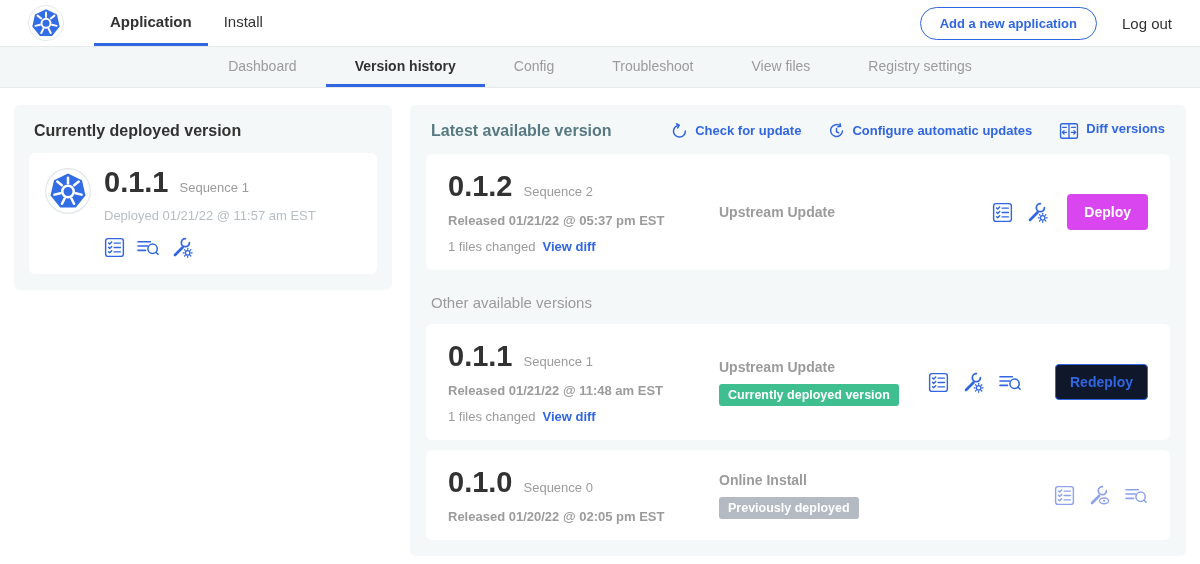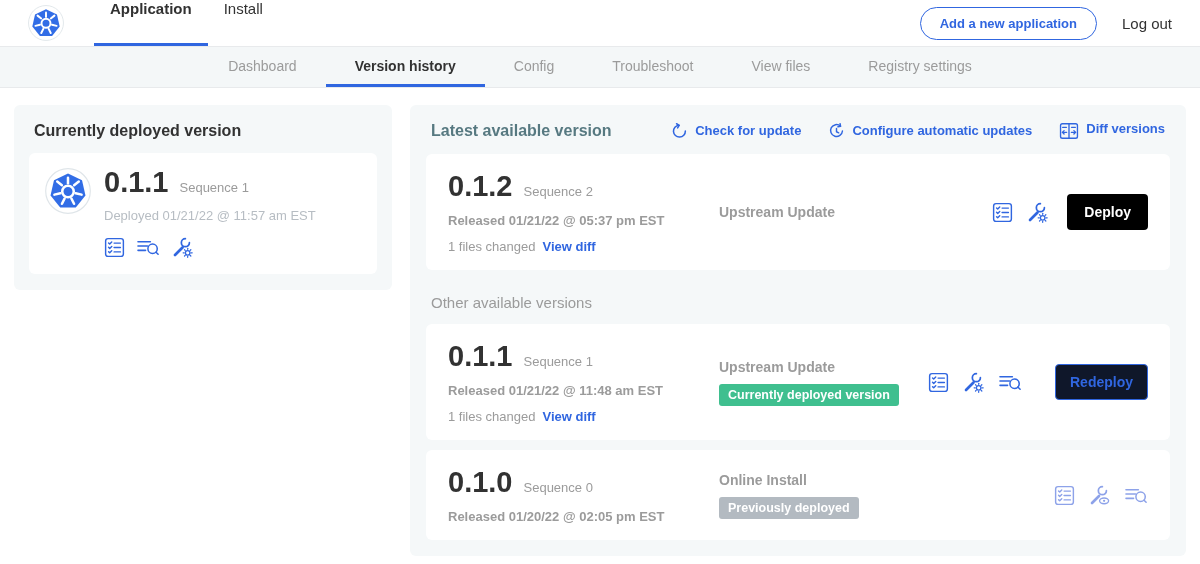--- a/index.html
+++ b/index.html
@@ -2,21 +2,21 @@
 <html><head>
 <meta charset="utf-8">
 <style>
   * { margin:0; padding:0; box-sizing:border-box; }
   html,body { width:1200px; height:564px; background:#fff; font-family:"Liberation Sans",sans-serif; color:#323232; overflow:hidden; }
 
   
   .topbar { height:47px; background:#fff; border-bottom:1px solid #e8eaec; display:flex; align-items:stretch; padding:0 28px; }
   .nav-logo { width:36px; height:36px; align-self:center; margin-right:30px; cursor:pointer; }
   .top-tabs { display:flex; align-items:stretch; }
-  .top-tab { display:flex; align-items:flex-start; padding:0 16px; font-size:15px; color:#323232; border-bottom:3px solid transparent; cursor:pointer; }
+  .top-tab { display:flex; align-items:center; padding:0 16px; font-size:15px; color:#323232; border-bottom:3px solid transparent; cursor:pointer; }
   .top-tab.active { font-weight:700; border-bottom-color:#3066e0; }
   .topbar-right { margin-left:auto; display:flex; align-items:center; gap:25px; }
   .add-btn { background:#fff; border:1.5px solid #3066e0; color:#3066e0; border-radius:17px; padding:8px 19px; font-size:13px; font-weight:700; font-family:inherit; cursor:pointer; }
   .logout { font-size:15px; color:#323232; cursor:pointer; }
 
   
   .subnav { height:41px; background:#f4f7f8; border-bottom:1px solid #e8eaec; display:flex; justify-content:center; align-items:stretch; }
   .subnav-item { display:flex; align-items:center; padding:0 29px; font-size:14px; color:#9b9b9b; border-bottom:3px solid transparent; cursor:pointer; }
   .subnav-item.active { color:#323232; font-weight:600; border-bottom-color:#3066e0; }
 
@@ -43,21 +43,21 @@
   .version-card { background:#fff; border-radius:6px; padding:16px 22px; display:flex; align-items:center; }
   .vc-info { width:265px; flex-shrink:0; }
   .vc-released { font-size:13px; color:#9b9b9b; font-weight:600; margin-top:10px; }
   .vc-files { font-size:13px; color:#9b9b9b; margin-top:11px; }
   .view-diff { color:#3066e0; font-weight:700; margin-left:7px; cursor:pointer; }
   .vc-middle { flex:1; padding-left:6px; }
   .vc-source { font-size:14px; font-weight:600; color:#9b9b9b; }
   .badge { display:inline-block; margin-top:9px; color:#fff; font-size:12.5px; font-weight:700; padding:4px 9px; border-radius:3px; }
   .vc-actions { display:flex; align-items:center; gap:13px; color:#3066e0; }
   .vc-actions.faded { color:#8da2e9; }
-  .deploy-btn { background:#000000; color:#fff; border:none; border-radius:4px; font-family:inherit; font-size:14px; font-weight:700; padding:10px 17px; margin-left:5px; cursor:pointer; }
+  .deploy-btn { background:#d946ef; color:#fff; border:none; border-radius:4px; font-family:inherit; font-size:14px; font-weight:700; padding:10px 17px; margin-left:5px; cursor:pointer; }
   .redeploy-btn { background:#0f172a; color:#3066e0; border:1px solid #3066e0; border-radius:4px; font-family:inherit; font-size:14px; font-weight:700; padding:9px 14px; margin-left:20px; cursor:pointer; }
   .other-title { font-size:15px; color:#9b9b9b; margin:24px 5px 13px; }
   .card-gap { height:10px; }
 
   svg.ic { display:block; }
 </style>
 </head>
 <body>
 
 <svg width="0" height="0" style="position:absolute">

